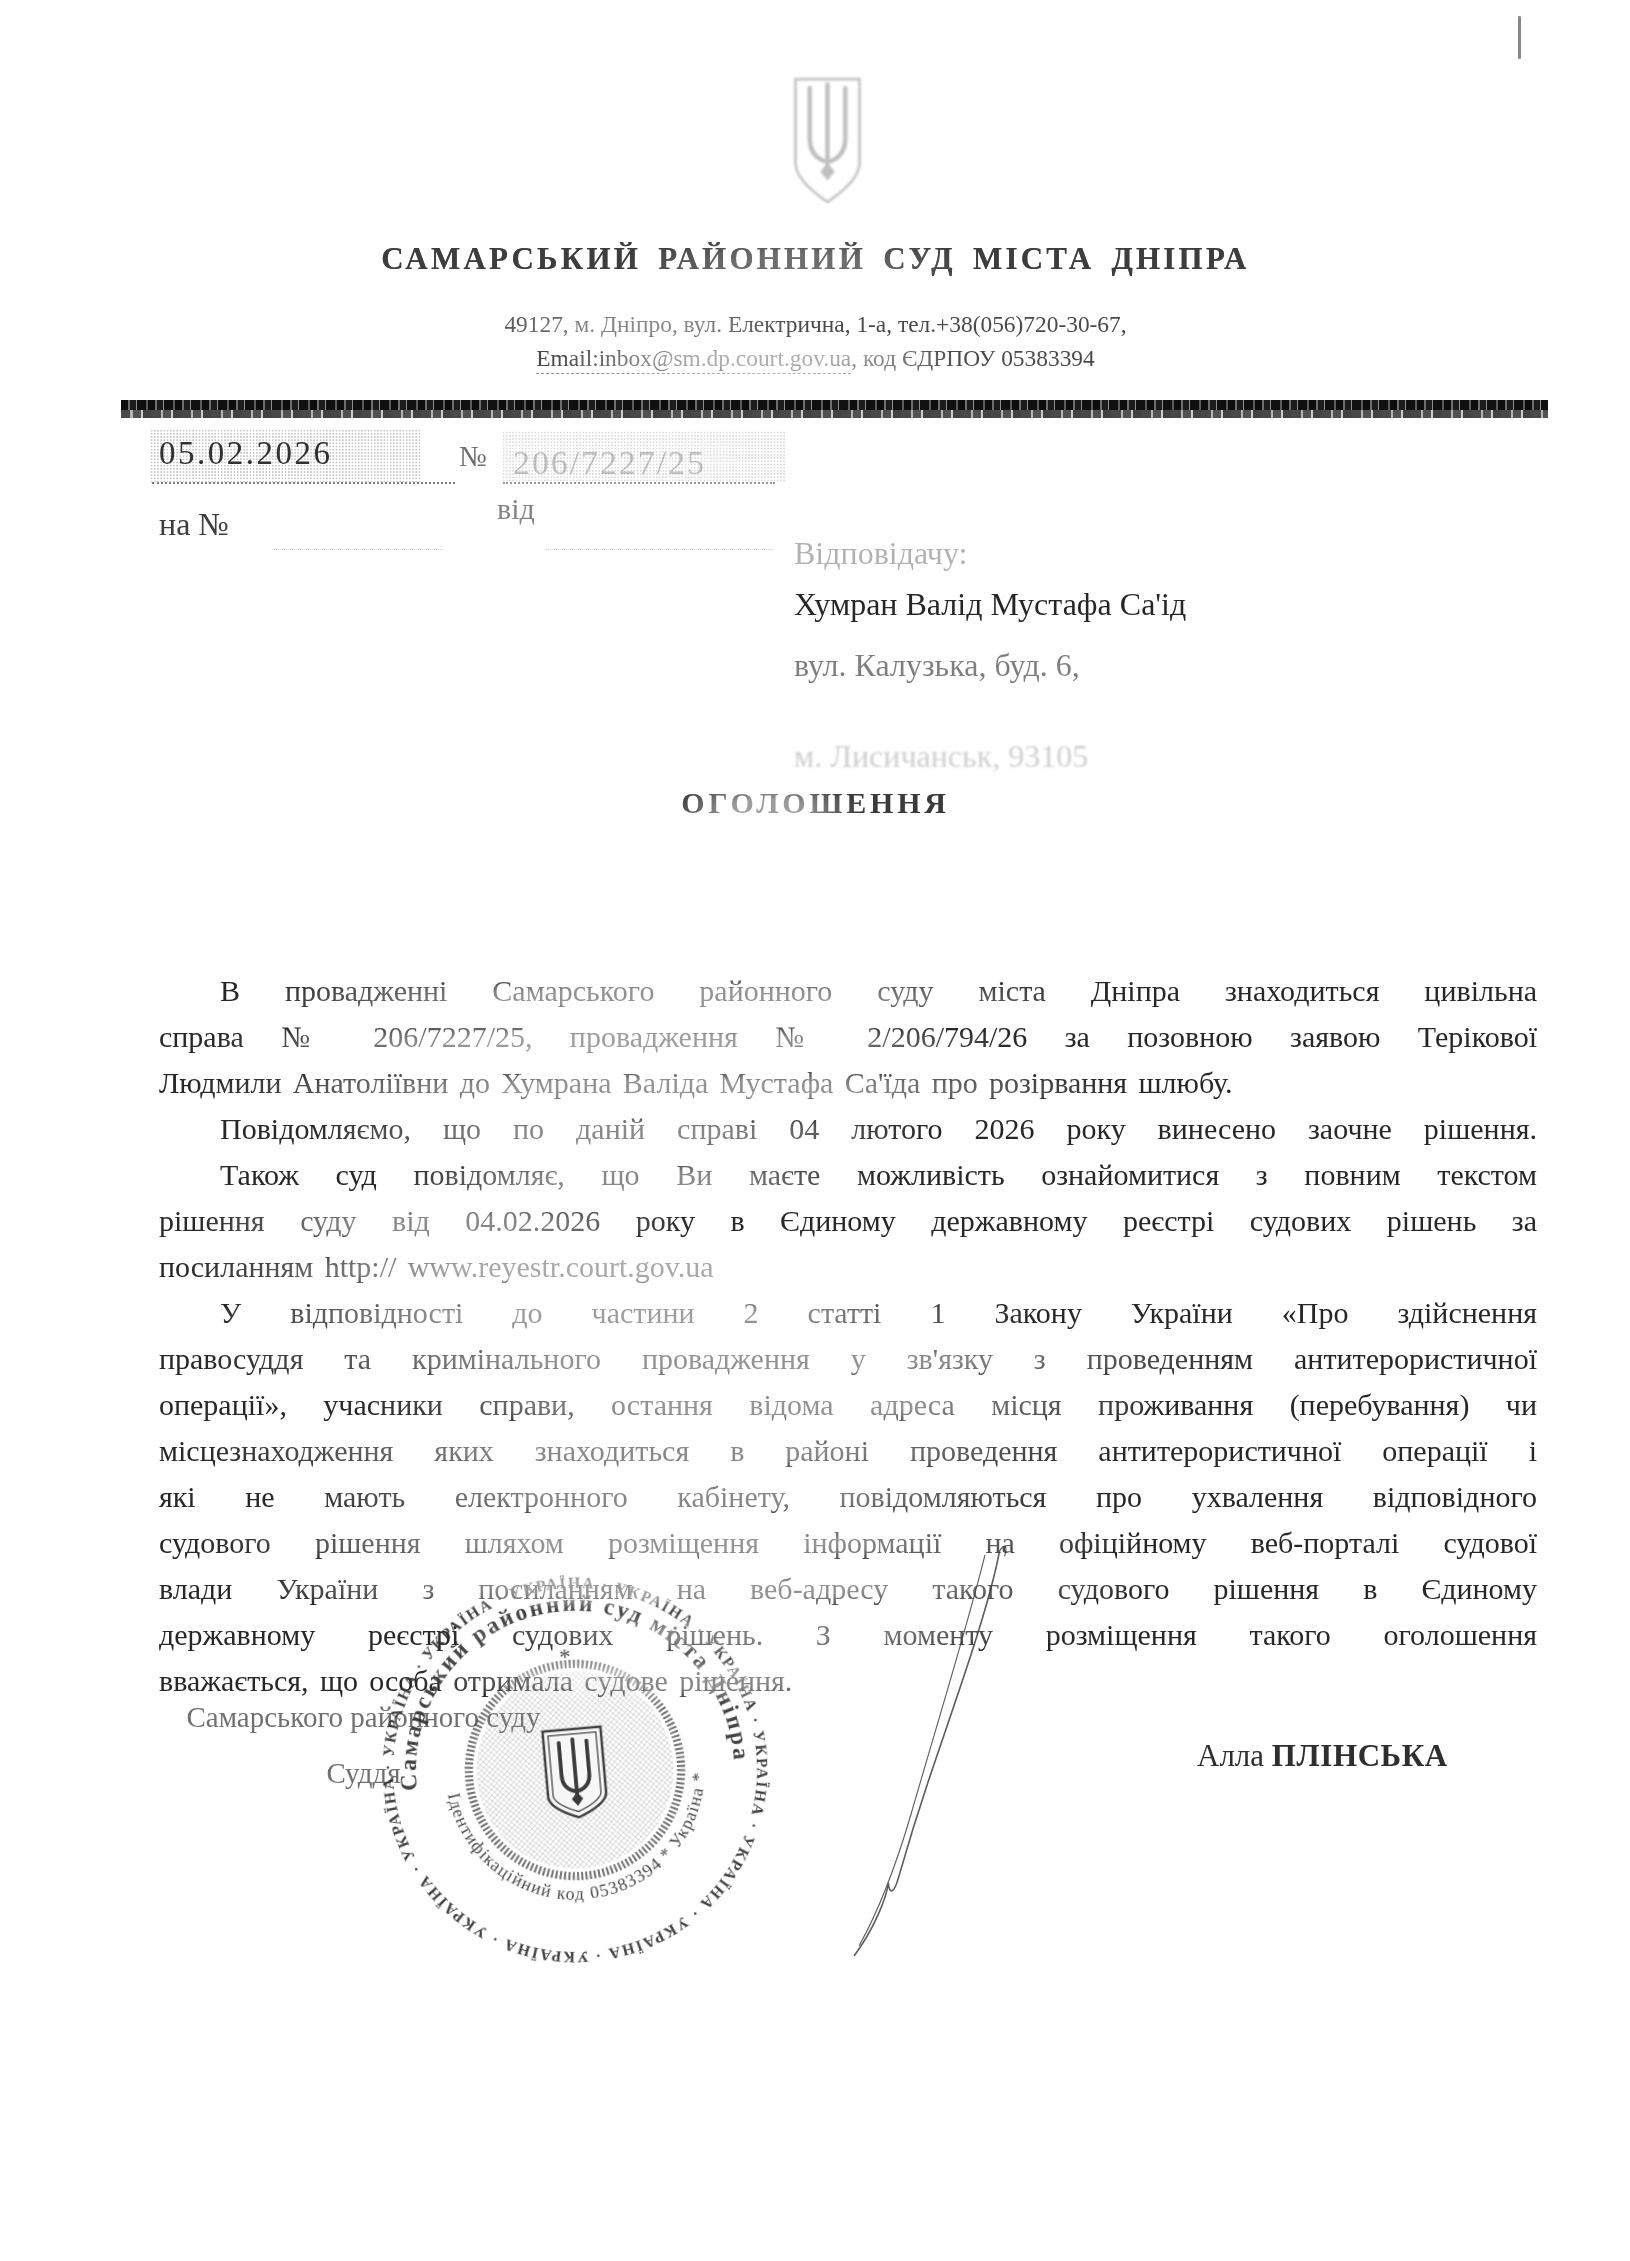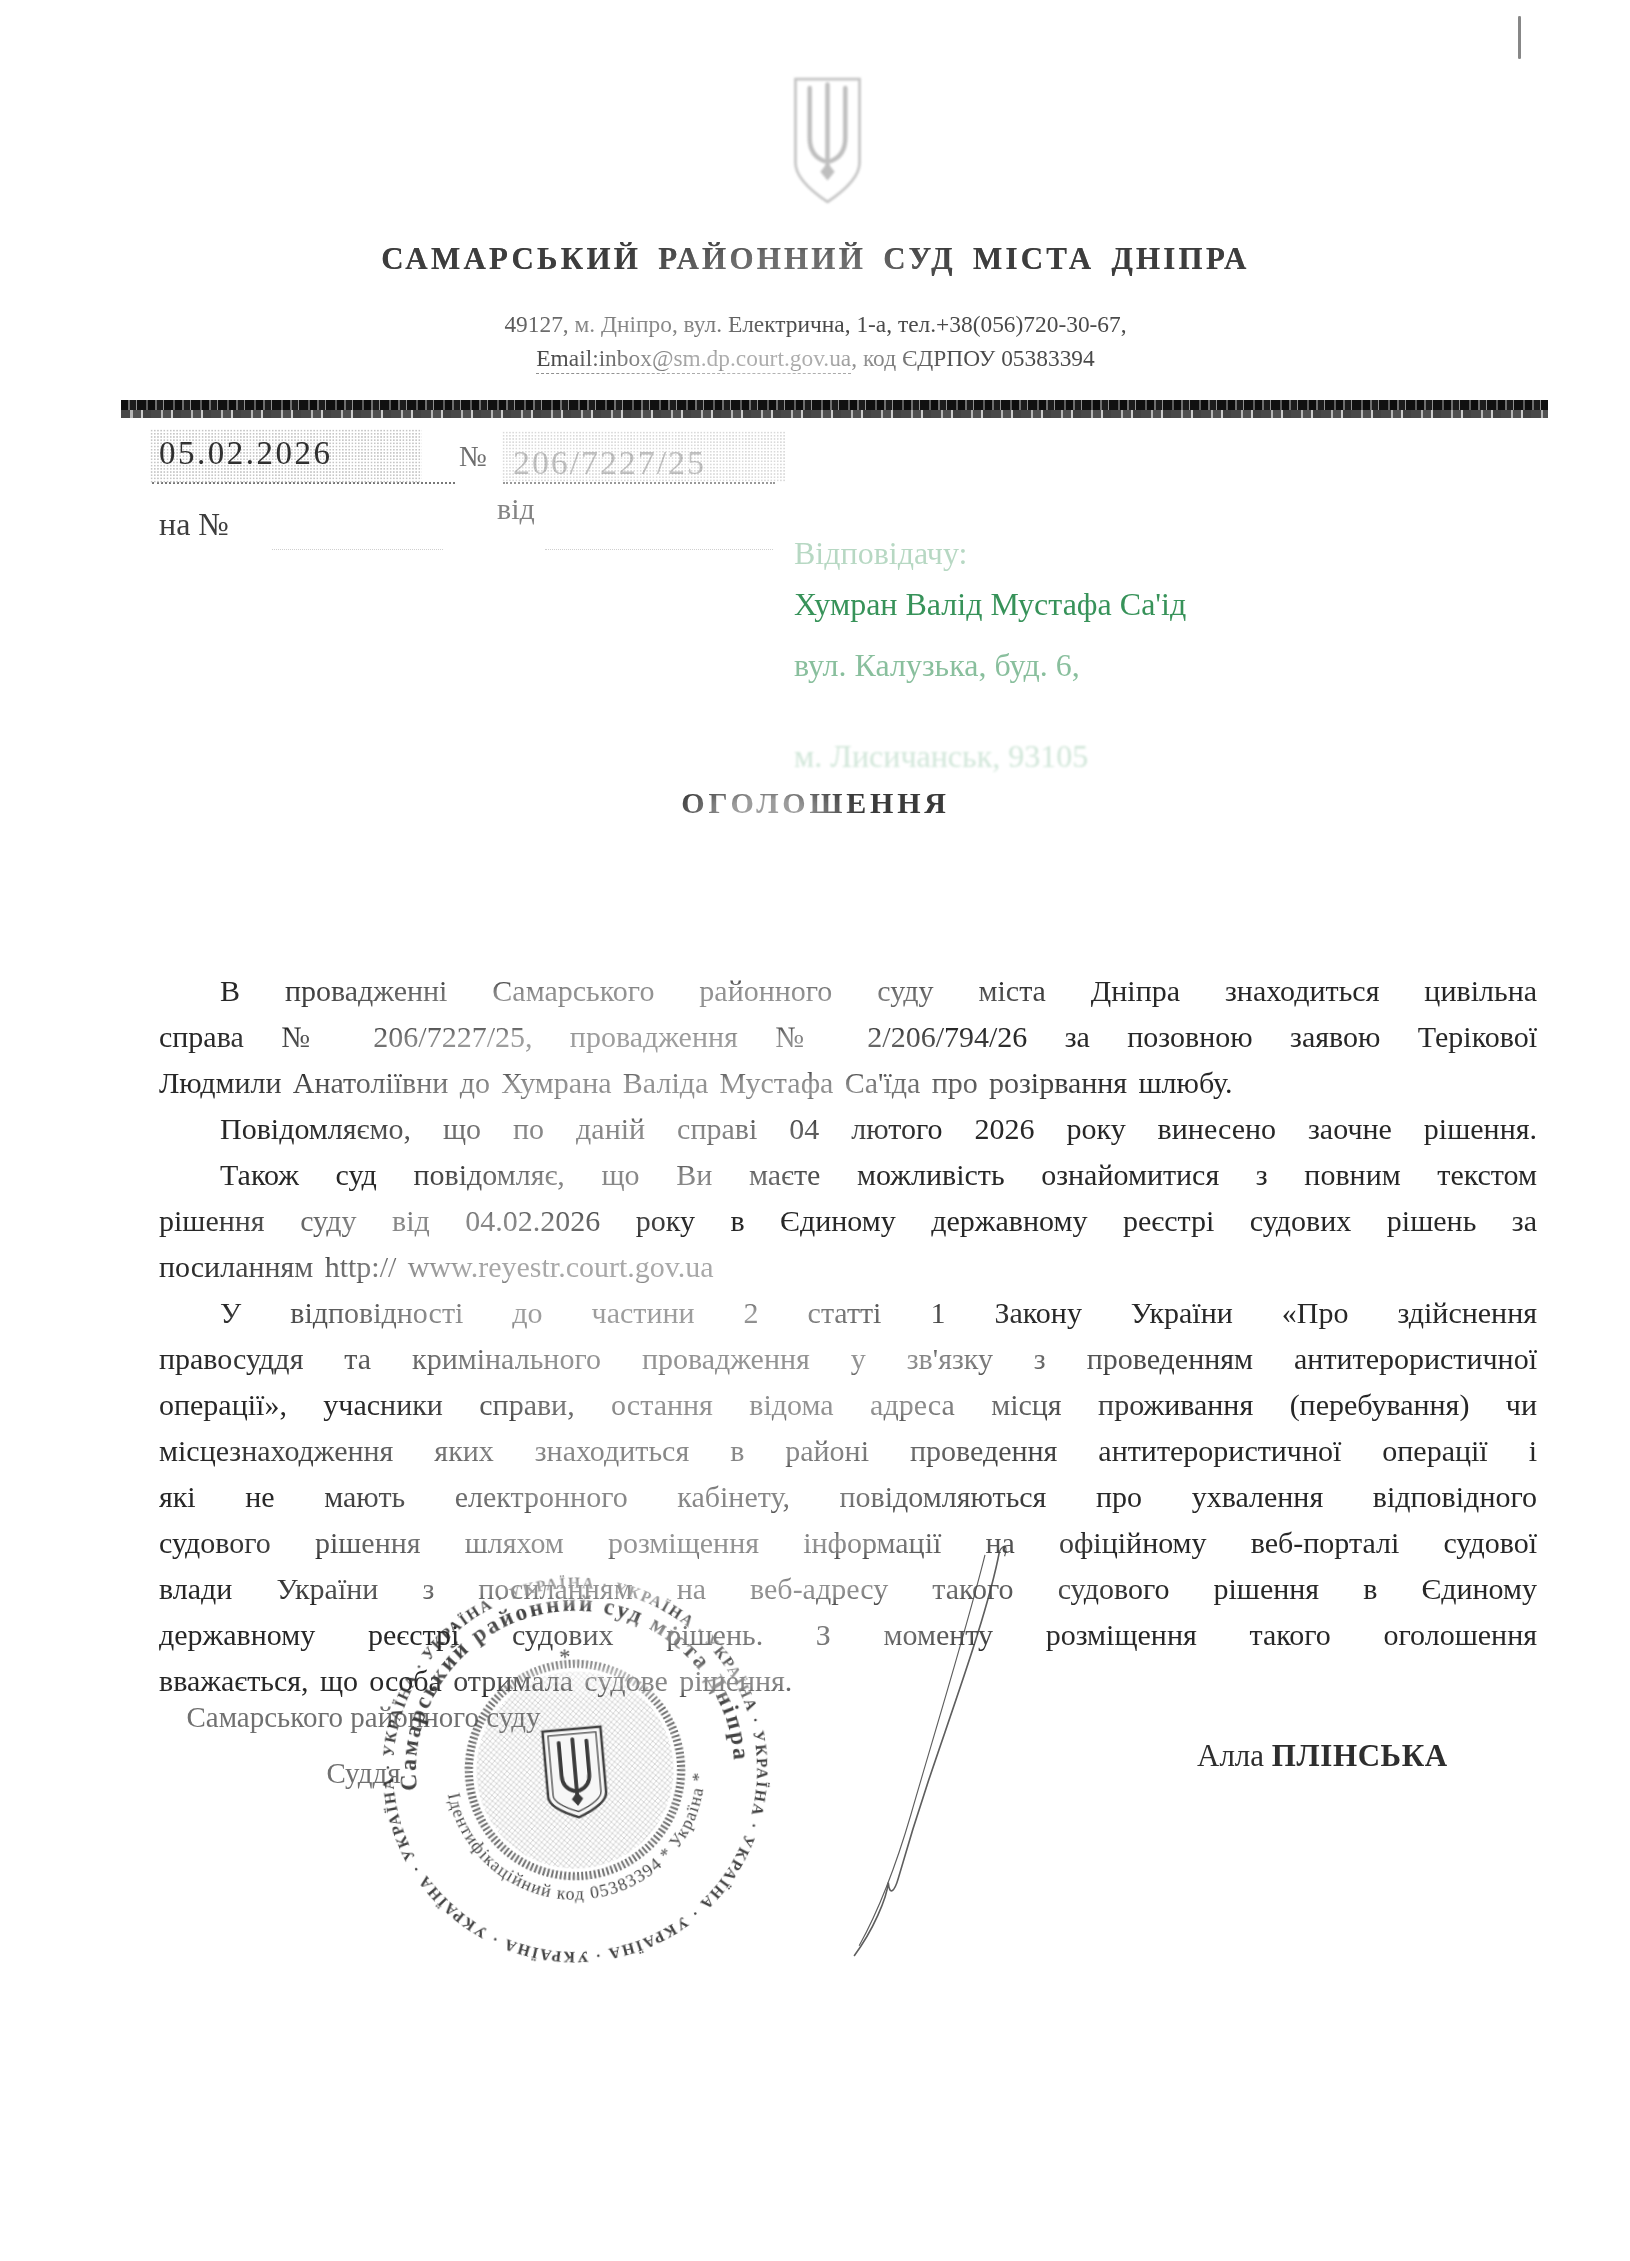--- a/index.html
+++ b/index.html
@@ -30,21 +30,21 @@
   .halftone2{background-image:radial-gradient(#dadada 0.7px,transparent 0.8px);background-size:3.2px 3.2px;}
   .doc-date{left:159px;top:435px;font-size:33px;letter-spacing:2.5px;color:#303030;filter:blur(0.3px);}
   .num-label{left:459px;top:440px;font-size:29px;color:#555555;opacity:.85;filter:blur(0.3px);}
   .doc-number{left:513px;top:444px;font-size:34px;letter-spacing:1.9px;color:#6a6a6a;opacity:.4;filter:blur(0.6px);}
   .dotline{border-bottom:2.5px dotted #565656;opacity:.8;filter:blur(0.2px);height:0;}
   .dotline.light{border-bottom:1.9px dotted #b0b0b0;opacity:.6;}
   .ref-label{left:159px;top:506px;font-size:32px;color:#3d3d3d;filter:blur(0.3px);}
   .vid-label{left:497px;top:492px;font-size:30px;color:#5a5a5a;opacity:.75;filter:blur(0.3px);}
 
   
-  .addressee{left:794px;top:528px;width:695px;font-size:32px;line-height:51px;color:#15803d;}
+  .addressee{left:794px;top:528px;width:695px;font-size:32px;line-height:51px;color:#000000;}
   .role-line{opacity:.3;filter:blur(0.6px);}
   .name-line{opacity:.85;filter:blur(0.3px);}
   .street-line{opacity:.5;filter:blur(0.5px);margin-top:10px;}
   .city-line{opacity:.2;filter:blur(0.9px);margin-top:40px;}
 
   
   .doc-title{left:0;top:786px;width:100%;text-align:center;font-size:30px;font-weight:700;
     letter-spacing:3.8px;color:#3a3a3a;filter:blur(0.3px);}
 
   

